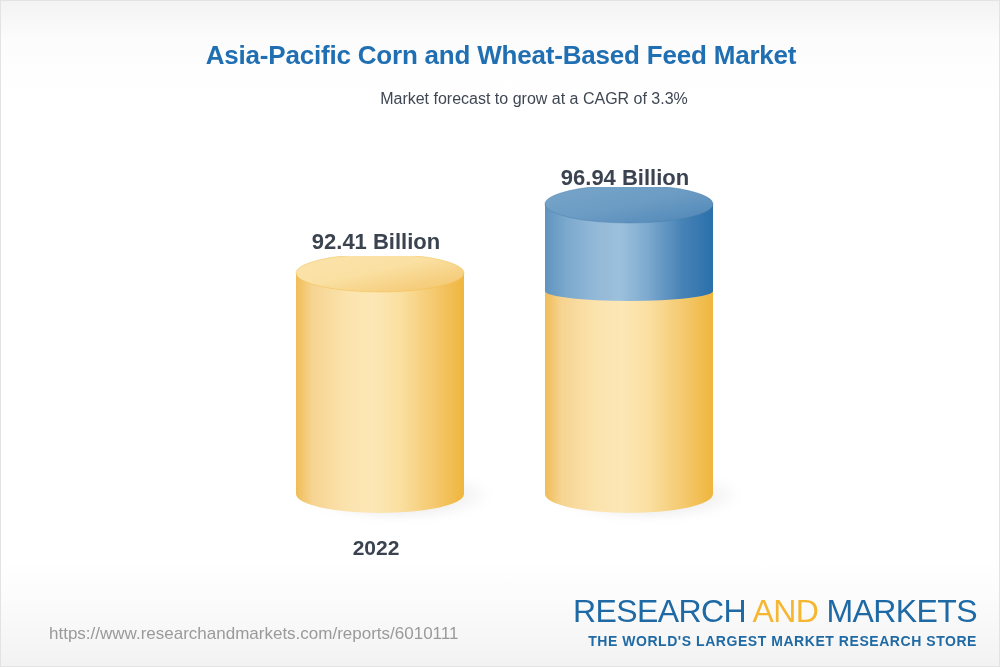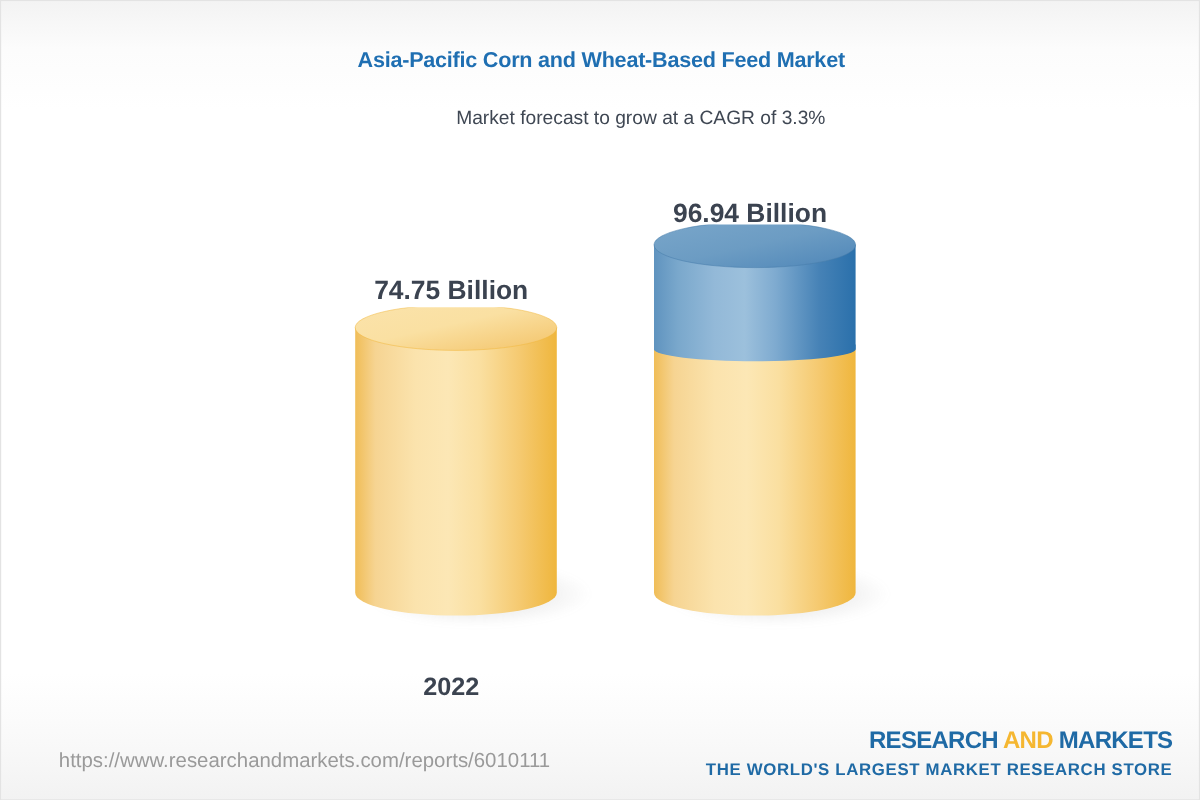--- a/index.html
+++ b/index.html
@@ -33,21 +33,21 @@
     overflow: hidden;
   }
 
   
   .title {
     position: absolute;
     top: 39px;
     left: 0;
     width: 1000px;
     text-align: center;
-    font-size: 18px;
+    font-size: 26px;
     font-weight: bold;
     letter-spacing: -0.2px;
     color: #1f6fb2;
     white-space: nowrap;
   }
   .subtitle {
     position: absolute;
     top: 89px;
     left: 0;
     width: 1000px;
@@ -120,22 +120,22 @@
   }
 
   .logo {
     position: absolute;
     right: 22px;
     bottom: 18px;
     text-align: right;
     line-height: 1;
   }
   .logo-main {
-    font-size: 20px;
-    font-weight: bold;
+    font-size: 32px;
+    font-weight: normal;
     letter-spacing: -0.6px;
     color: #1f6aa5;
     white-space: nowrap;
     margin-top: 28px;
   }
   .logo-main .logo-and {
     color: #f5b731;
   }
   .logo-tag {
     margin-top: 7px;
@@ -151,21 +151,21 @@
 
 <div class="canvas">
 
   <div class="title">Asia-Pacific Corn and Wheat-Based Feed Market</div>
   <div class="subtitle">Market forecast to grow at a CAGR of 3.3%</div>
 
   <div class="plot">
 
     <div class="bar-group" style="left:291px; width:168px; height:600px;">
 
-      <div class="value-label" style="top:228px;">74.75 Billion</div>
+      <div class="value-label" style="top:228px;">92.41 Billion</div>
 
       <div class="cyl-shadow" style="left:14px; top:468px; width:185px; height:52px;"></div>
 
       <div class="cyl-wrap" style="top:255px;">
         <svg width="176" height="268" viewBox="0 0 176 268">
           <defs>
             <linearGradient id="goldBody1" x1="0" y1="0" x2="1" y2="0">
               <stop offset="0%" stop-color="#f0bd57"></stop>
               <stop offset="10%" stop-color="#f6d492"></stop>
               <stop offset="30%" stop-color="#fbe3ad"></stop>
@@ -183,21 +183,21 @@
 
           <path d="M 4,17 L 4,238 A 84,19 0 0 0 172,238 L 172,17 Z" fill="url(#goldBody1)"></path>
 
           <path d="M 4,238 A 84,19 0 0 0 172,238 A 84,19 0 0 1 4,238 Z" fill="rgba(255,255,255,0.10)"></path>
 
           <ellipse cx="88" cy="17" rx="84" ry="19" fill="url(#goldTop1)"></ellipse>
           <ellipse cx="88" cy="17" rx="84" ry="19" fill="none" stroke="rgba(241,185,64,0.55)" stroke-width="0.8"></ellipse>
         </svg>
       </div>
 
-      <div class="cat-label" style="top:560px;">2022</div>
+      <div class="cat-label" style="top:535px;">2022</div>
     </div>
 
     <div class="bar-group" style="left:540px; width:168px; height:600px;">
 
       <div class="value-label" style="top:164px;">96.94 Billion</div>
 
       <div class="cyl-shadow" style="left:14px; top:468px; width:185px; height:52px;"></div>
 
       <div class="cyl-wrap" style="top:186px;">
         <svg width="176" height="337" viewBox="0 0 176 337">

